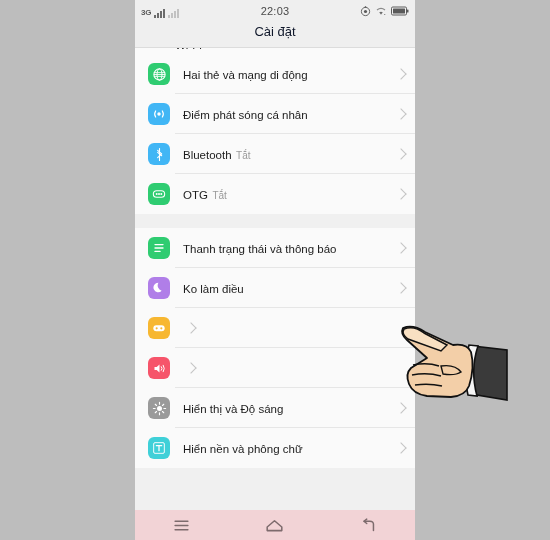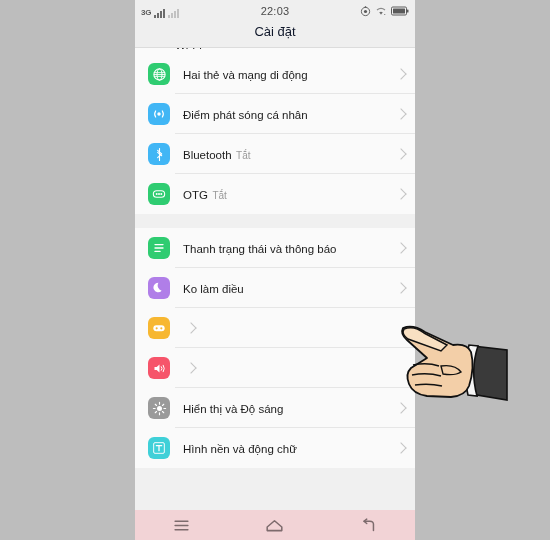--- a/index.html
+++ b/index.html
@@ -311,21 +311,21 @@
       </div>
 
       <div class="row tall last">
         <span class="ico" style="background:#3fd0d8">
           <svg width="16" height="16" viewBox="0 0 24 24">
             <rect x="4" y="4" width="16" height="16" rx="2" fill="none" stroke="#fff" stroke-width="1.4"></rect>
             <path d="M8 8.5H16M12 8.5V16" stroke="#fff" stroke-width="1.9" stroke-linecap="round"></path>
           </svg>
         </span>
         <span class="labels">
-          <span class="lbl">Hình nền và động chữ</span>
+          <span class="lbl">Hiển nền và phông chữ</span>
         </span>
         <span class="chev"></span>
 
       </div>
     </div>
 
     <div class="gap"></div>
 
   </div>
 

